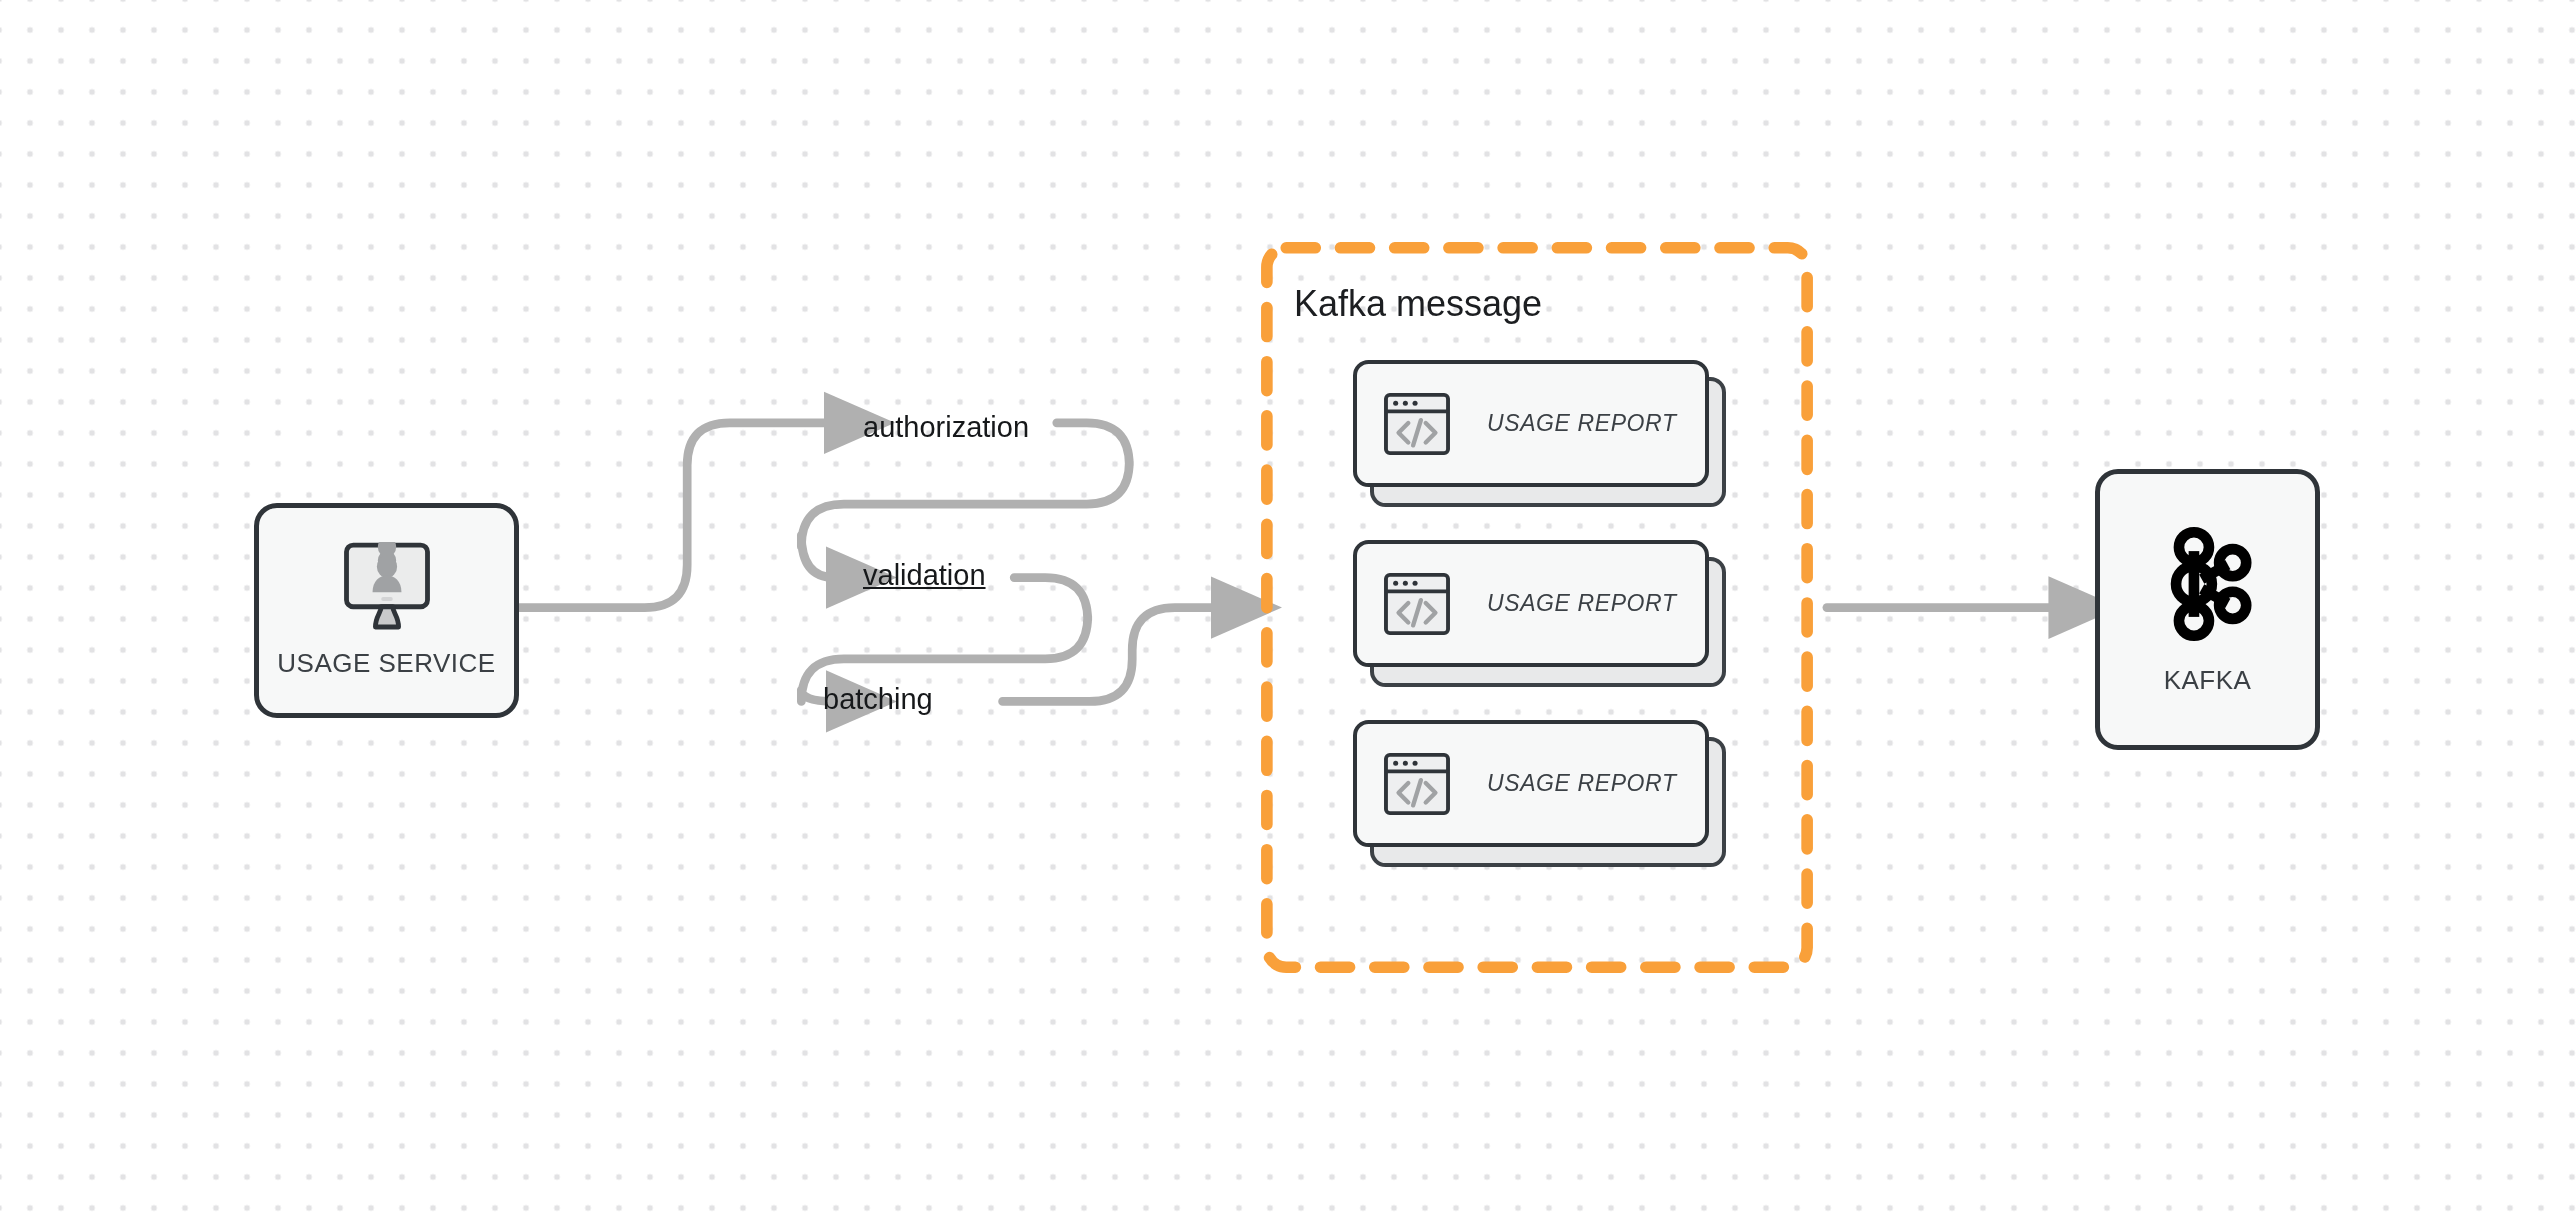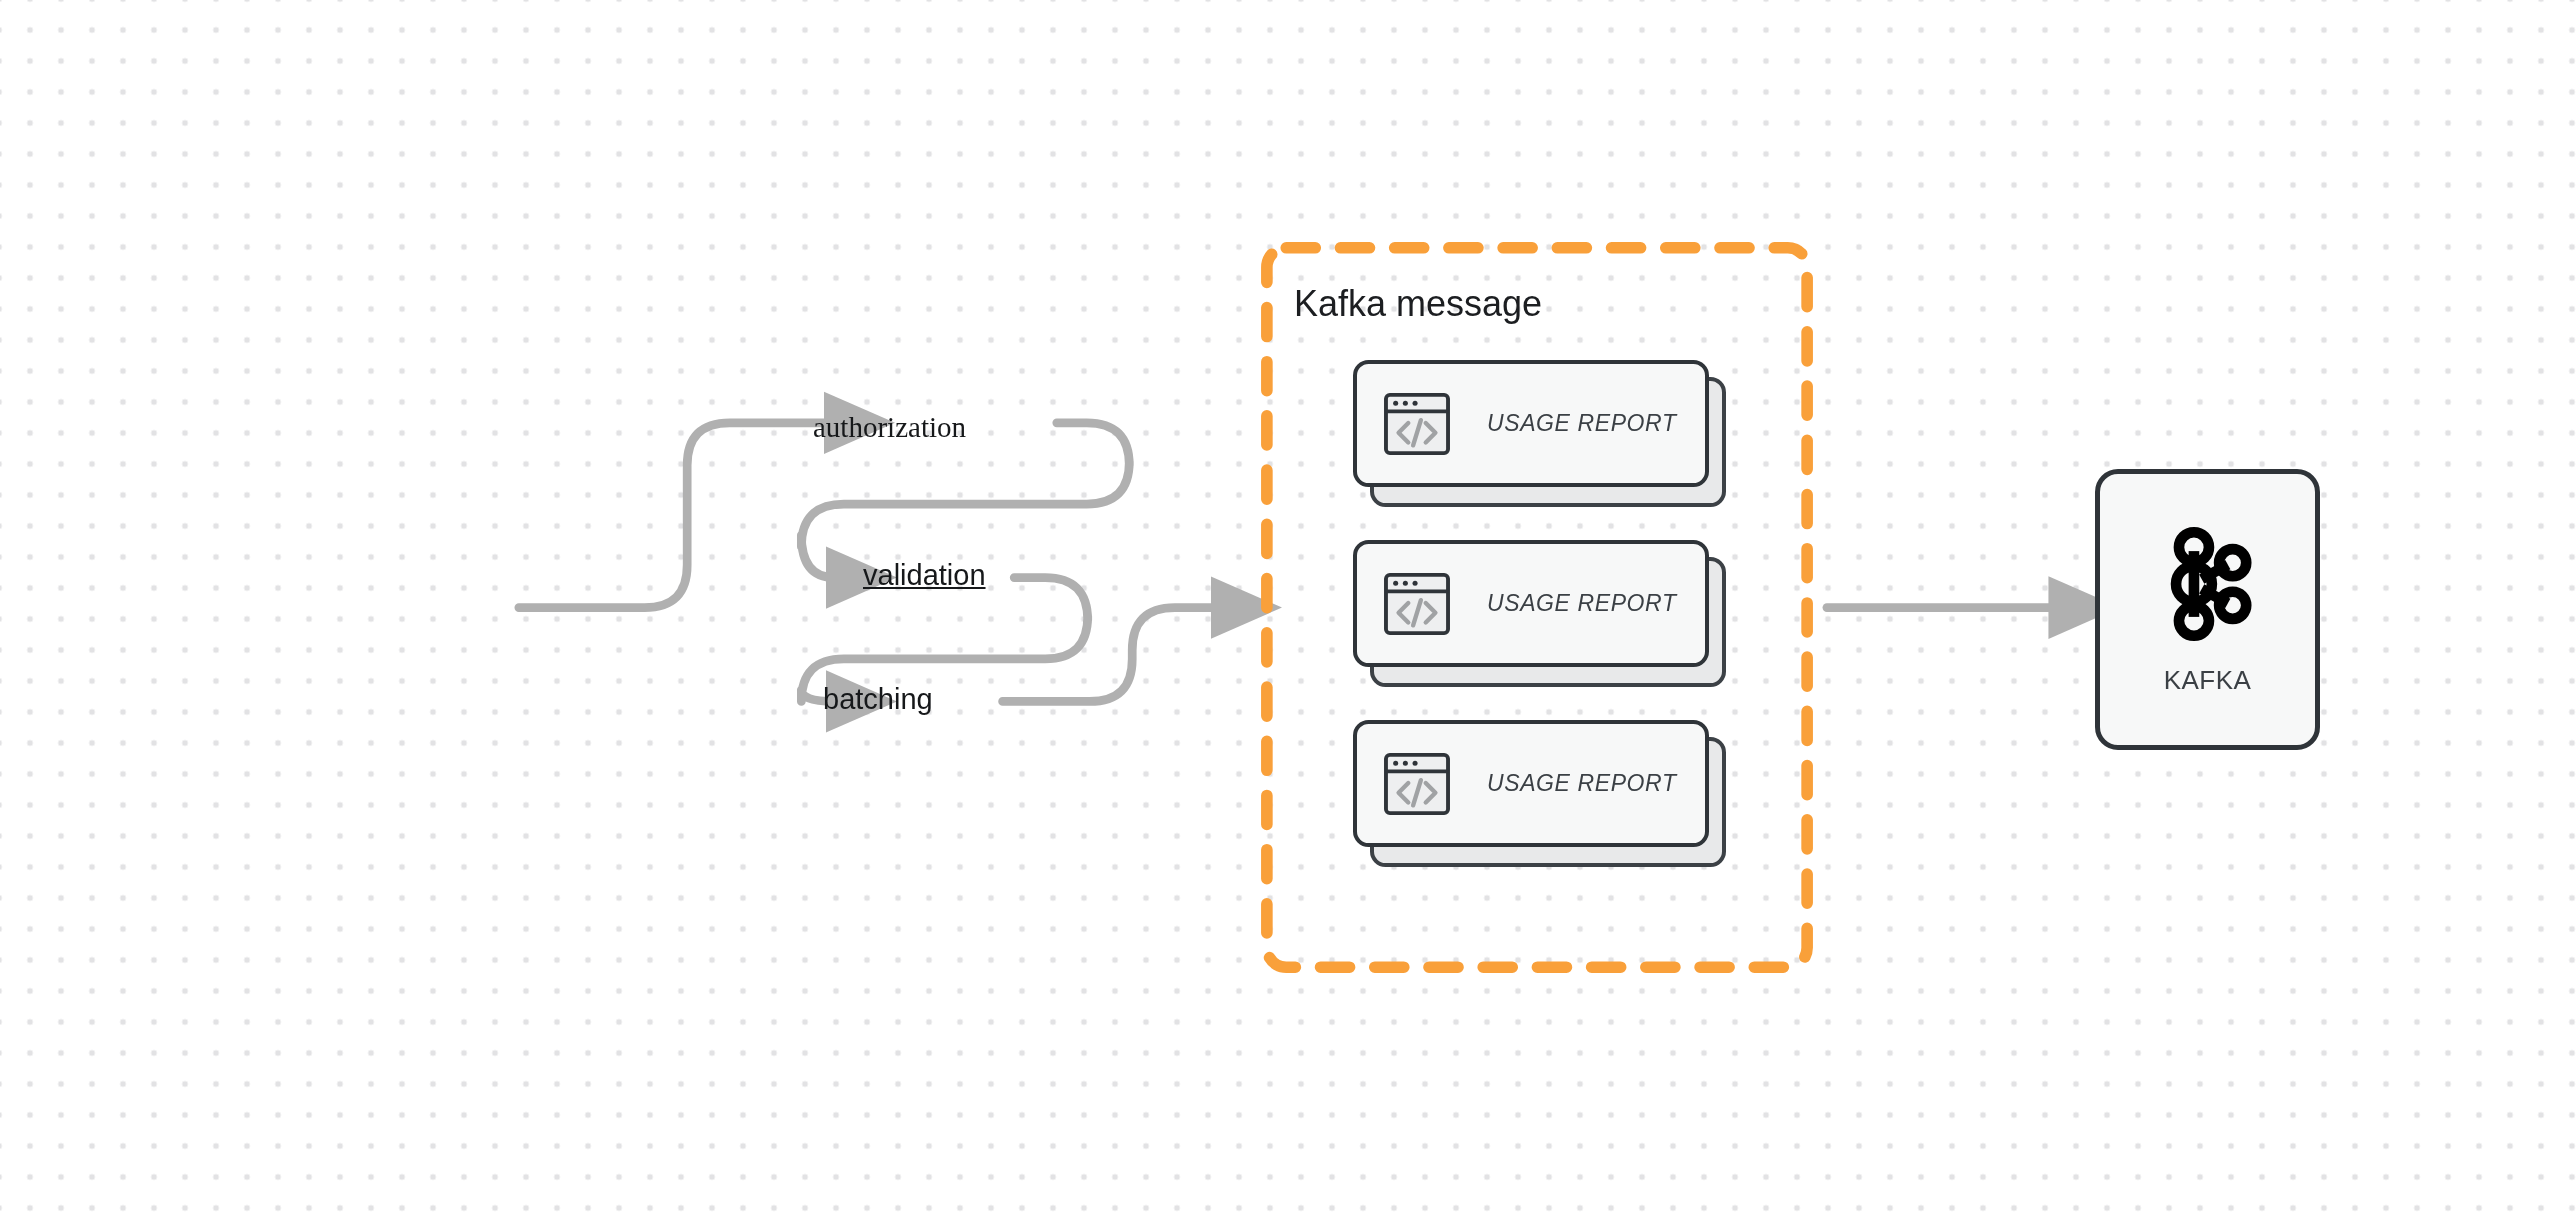--- a/index.html
+++ b/index.html
@@ -117,21 +117,21 @@
   #report-card-1 { top: 540px; }
   #report-card-2 { top: 720px; }
 
   
   .flow-label {
     position: absolute;
     font-size: 29px;
     color: #16181a;
     white-space: nowrap;
   }
-  #flow-label-authorization { left: 813px; top: 411px; font-family: Liberation Serif, serif; }
+  #flow-label-authorization { left: 863px; top: 411px; }
   #flow-label-validation    { left: 863px; top: 559px; text-decoration: underline; }
   #flow-label-batching      { left: 823px; top: 683px; }
 </style>
 </head>
 <body>
 
 <div id="canvas">
 
   <svg class="layer" viewBox="0 0 2662 1262" xmlns="http://www.w3.org/2000/svg">
     <defs>
@@ -207,20 +207,31 @@
         <circle cx="23" cy="11.5" r="2.6" fill="#2f3439"></circle>
         <circle cx="33" cy="11.5" r="2.6" fill="#2f3439"></circle>
         <path d="M26,32 L16,42 L26,52" fill="none" stroke="#a0a2a4" stroke-width="4.5" stroke-linecap="round" stroke-linejoin="round"></path>
         <path d="M44,32 L54,42 L44,52" fill="none" stroke="#a0a2a4" stroke-width="4.5" stroke-linecap="round" stroke-linejoin="round"></path>
         <line x1="39" y1="29" x2="31" y2="55" stroke="#a0a2a4" stroke-width="4.5" stroke-linecap="round"></line>
       </svg>
       <span class="report-label">USAGE REPORT</span>
     </div>
   </div>
 
+  <div class="node" id="usage-service-node">
+    <svg width="108" height="89" viewBox="0 0 112 92" xmlns="http://www.w3.org/2000/svg">
+      <rect x="14" y="3" width="84" height="64" rx="7" ry="7" fill="#ebecec" stroke="#2f3439" stroke-width="5"></rect>
+      <path d="M49,12 a9.5,10.5 0 1,1 14,0 a9.5,10.5 0 1,1 -14,0" fill="#a0a2a4"></path>
+      <ellipse cx="56" cy="25.5" rx="10.5" ry="11.5" fill="#a0a2a4"></ellipse>
+      <path d="M41,52 C41,40 48.5,34.5 56,34.5 C63.5,34.5 71,40 71,52 Z" fill="#a0a2a4"></path>
+      <rect x="50" y="57" width="12" height="4" rx="2" ry="2" fill="#d3d4d5"></rect>
+      <path d="M44,88 C44,77 50,73 50,67 L62,67 C62,73 68,77 68,88 Z" fill="#c9cacb" stroke="#2f3439" stroke-width="5" stroke-linejoin="round"></path>
+    </svg>
+    <div class="node-label">USAGE SERVICE</div>
+  </div>
 
   <div class="node" id="kafka-node">
     <svg width="105" height="120" viewBox="0 0 108 124" xmlns="http://www.w3.org/2000/svg">
       <g stroke="#000000" fill="none">
         <line x1="40" y1="28" x2="40" y2="62" stroke-width="11"></line>
         <line x1="40" y1="62" x2="40" y2="96" stroke-width="11"></line>
         <line x1="48" y1="57" x2="75" y2="42" stroke-width="11"></line>
         <line x1="48" y1="67" x2="75" y2="82" stroke-width="11"></line>
       </g>
       <circle cx="40" cy="24" r="15.5" fill="none" stroke="#000000" stroke-width="11"></circle>

